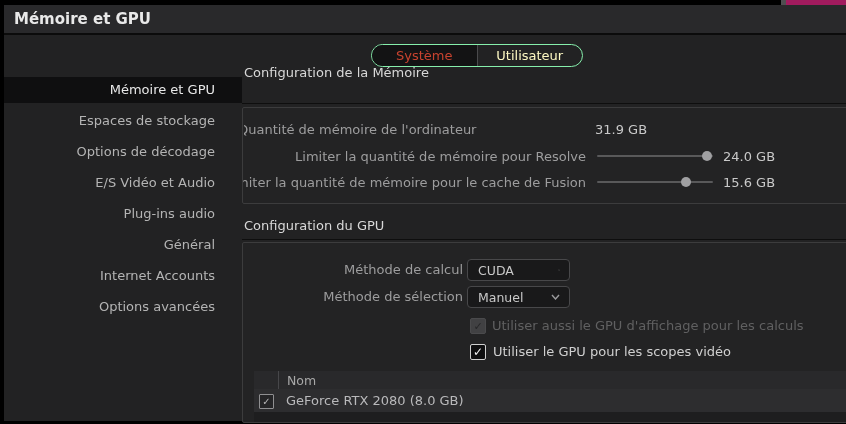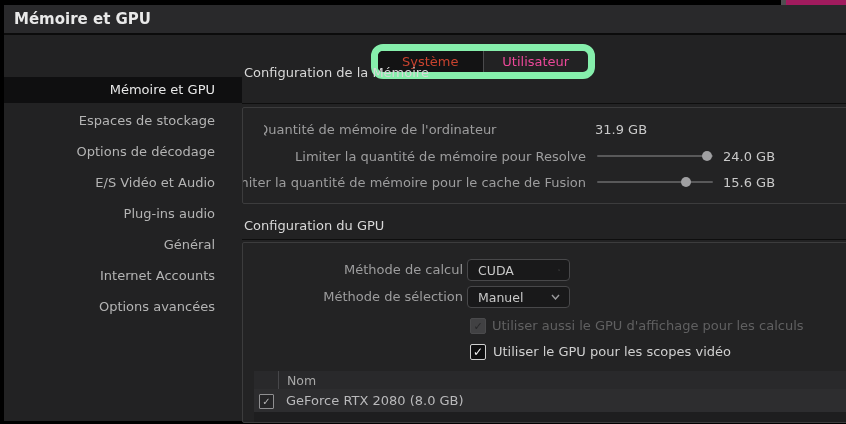--- a/index.html
+++ b/index.html
@@ -16,43 +16,43 @@
   
   .strip-gray{left:781px;top:0;width:5px;height:5px;background:#4f4f51;}
   .strip-magenta{left:786px;top:0;width:60px;height:5px;background:#a11b5e;}
 
   
   .dialog{left:4px;top:5px;width:842px;height:416px;background:#222223;}
   .titlebar{left:0;top:0;width:842px;height:28px;background:#29292b;border-bottom:2px solid #0b0b0b;}
   .title-text{left:10px;top:0;height:28px;line-height:28px;font-size:15px;font-weight:bold;color:#e9e9e9;}
 
   
-  .tabbar{left:367px;top:39px;width:210px;height:21px;border:7px solid #86efac;border-radius:12px;overflow:hidden;display:flex;justify-content:flex-end;}
-  .tab{flex:1;display:flex;align-items:center;justify-content:center;font-size:13px;color:#ec4899;cursor:default;}
+  .tabbar{left:367px;top:39px;width:210px;height:21px;border:1px solid #86efac;border-radius:12px;overflow:hidden;display:flex;justify-content:flex-end;}
+  .tab{flex:1;display:flex;align-items:center;justify-content:center;font-size:13px;color:#fef9c3;cursor:default;}
   .tab.selected{background:#131314;color:#c8432f;}
   .tab.unselected{border-left:1px solid #4a4a4c;}
 
   
   .sidebar{left:0;top:72px;width:238px;}
   .side-item{height:26px;line-height:26px;margin-bottom:5px;text-align:right;padding-right:27px;color:#b4b4b4;cursor:default;}
   .side-item.selected{background:#0f0f10;color:#e8e8e8;}
 
   
   .section-title{color:#d8d8d8;font-weight:500;font-size:13px;}
   .section-rule{height:1px;background:#0e0e0e;}
 
   
   .groupbox{background:#232324;border:1px solid #3c3c3d;border-radius:2px;overflow:hidden;}
   .gb1{left:238px;top:102px;width:612px;height:95px;}
   .gb2{left:238px;top:237px;width:612px;height:179px;}
 
   .field-label{color:#9d9d9e;}
   .field-value{color:#c9c9c9;}
 
-  .clipwrap{overflow:hidden;margin-left:20px;}
+  .clipwrap{overflow:hidden;}
   .clipwrap > span{display:inline-block;margin-left:-6px;white-space:nowrap;}
 
   
   .slider{height:10px;}
   .slider .track{position:absolute;left:0;right:0;top:4px;height:2px;background:#59595a;border-radius:1px;}
   .slider .handle{position:absolute;top:0;width:10px;height:10px;border-radius:50%;background:#a0a0a2;}
 
   
   .dropdown{width:101px;height:20px;background:#19191a;border:1px solid #48484a;border-radius:4px;display:flex;align-items:center;cursor:default;}
   .dropdown .val{padding-left:10px;font-size:12.5px;color:#c9c9c9;flex:1;}

